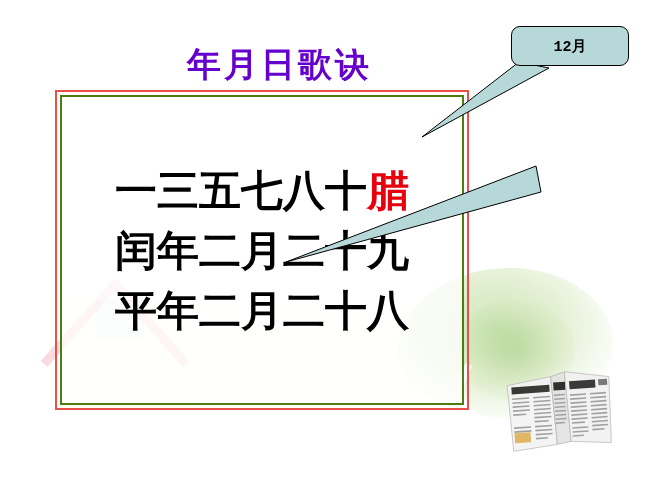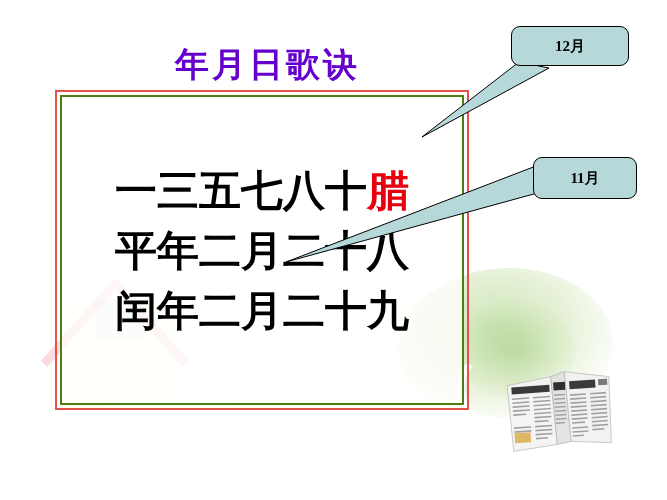--- a/index.html
+++ b/index.html
@@ -86,21 +86,21 @@
     top: 300px;
     width: 400px;
     height: 110px;
     background: linear-gradient(100deg, rgba(255,253,230,0.55), rgba(255,255,245,0.15));
     pointer-events: none;
   }
 
   
   .title {
     position: absolute;
-    left: 0;
+    left: 12px;
     top: 42px;
     width: 535px;
     text-align: center;
     font-family: "DejaVu Serif", "Liberation Serif", serif;
     font-size: 34px;
     font-weight: 700;
     letter-spacing: 3px;
     color: #6600cc;
     white-space: nowrap;
   }
@@ -145,21 +145,21 @@
   
   .callout {
     position: absolute;
     box-sizing: border-box;
     background: #b6d8d8;
     border: 1px solid #000000;
     border-radius: 9px;
     display: flex;
     align-items: center;
     justify-content: center;
-    font-family: Liberation Serif, serif;
+    font-family: Liberation Mono, monospace;
     font-size: 15px;
     font-weight: 700;
     color: #000000;
     z-index: 6;
   }
   #callout-12 {
     left: 511px;
     top: 26px;
     width: 118px;
     height: 40px;
@@ -204,32 +204,31 @@
 
   <svg class="bg-pink-roof" viewBox="0 0 150 90">
     <polyline points="4,86 75,6 146,86" fill="none" stroke="#f3a9b4" stroke-width="9" stroke-linejoin="round" opacity="0.75"></polyline>
   </svg>
 
   <div class="title">年月日歌诀</div>
 
   <div class="verse-frame">
     <div class="verse-frame-inner">
       <div class="verse-line"><span>一三五七八十</span><span class="hl">腊</span><span></span></div>
+      <div class="verse-line"><span>闰年二月二十九</span><span class="hl"></span><span></span></div>
       <div class="verse-line"><span>平年二月二十八</span><span class="hl"></span><span></span></div>
-      <div class="verse-line"><span>闰年二月二十九</span><span class="hl"></span><span></span></div>
     </div>
   </div>
 
   <svg class="callout-tail-svg" viewBox="0 0 667 500">
     <polygon points="519,62 549,68 422,137" fill="#b6d8d8" stroke="#000000" stroke-width="1"></polygon>
     <polygon points="536,166 541,192 286,262" fill="#b6d8d8" stroke="#000000" stroke-width="1"></polygon>
   </svg>
 
   <div class="callout" id="callout-12">12月</div>
-  <div class="callout" id="callout-11">11月</div>
 
   <svg class="clipart" viewBox="0 0 112 96">
     <g transform="rotate(-4 56 48)">
 
       <polygon points="4,20 48,14 50,82 6,86" fill="#f4f4f4" stroke="#b9b9b9" stroke-width="0.8"></polygon>
       <rect x="8" y="22" width="38" height="7" fill="#2b2b2b"></rect>
       <g fill="#9a9a9a">
         <rect x="8" y="33" width="17" height="1.6"></rect>
           <rect x="8" y="37" width="17" height="1.6"></rect>
         <rect x="8" y="41" width="17" height="1.6"></rect>

